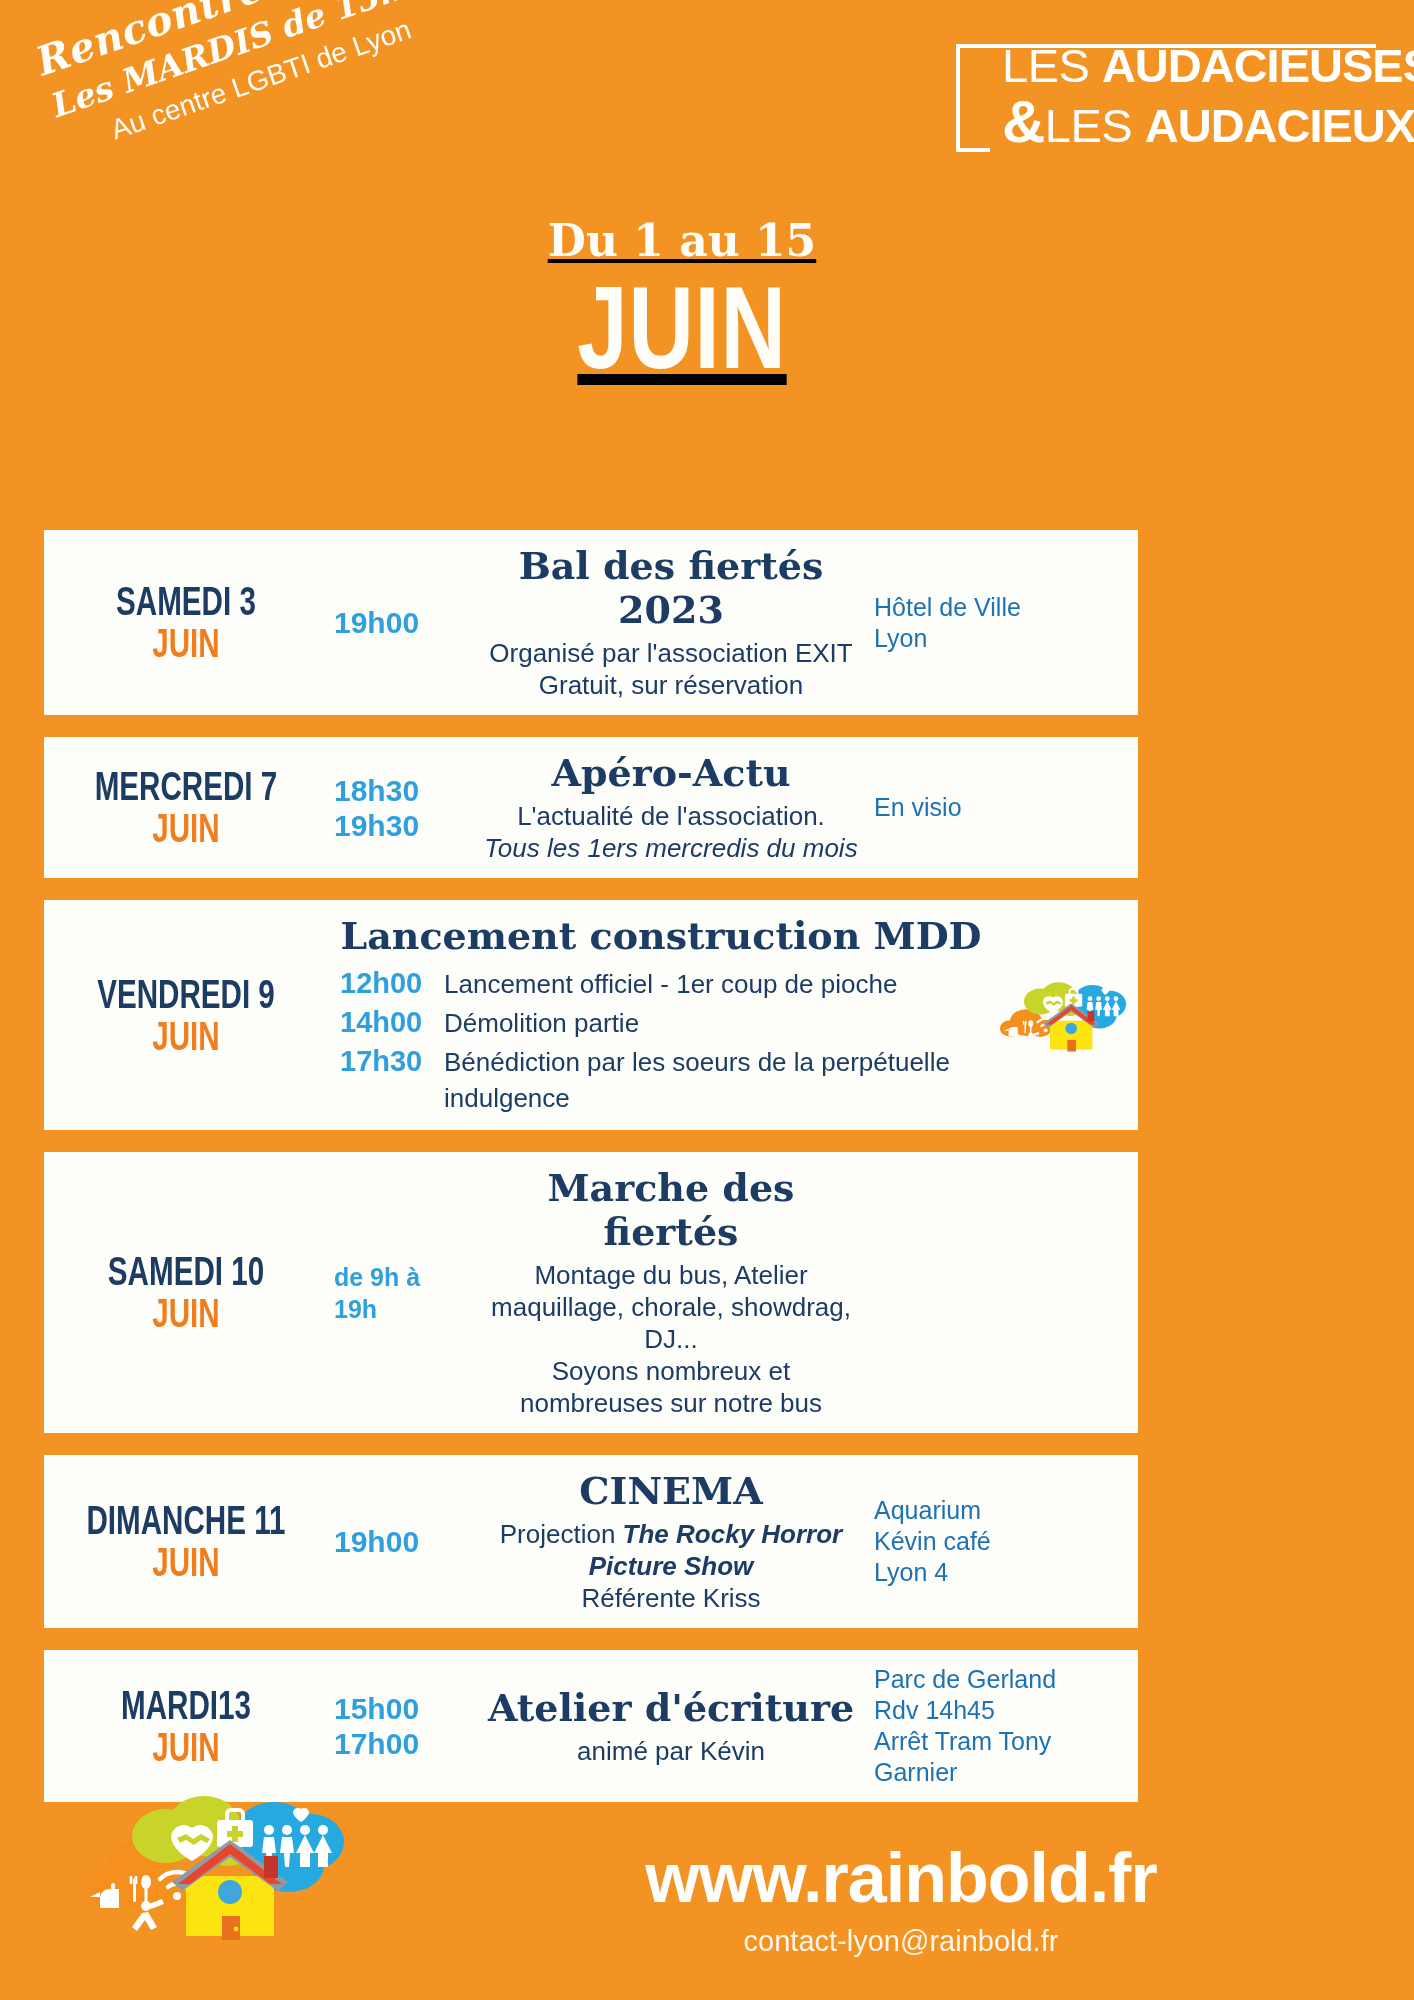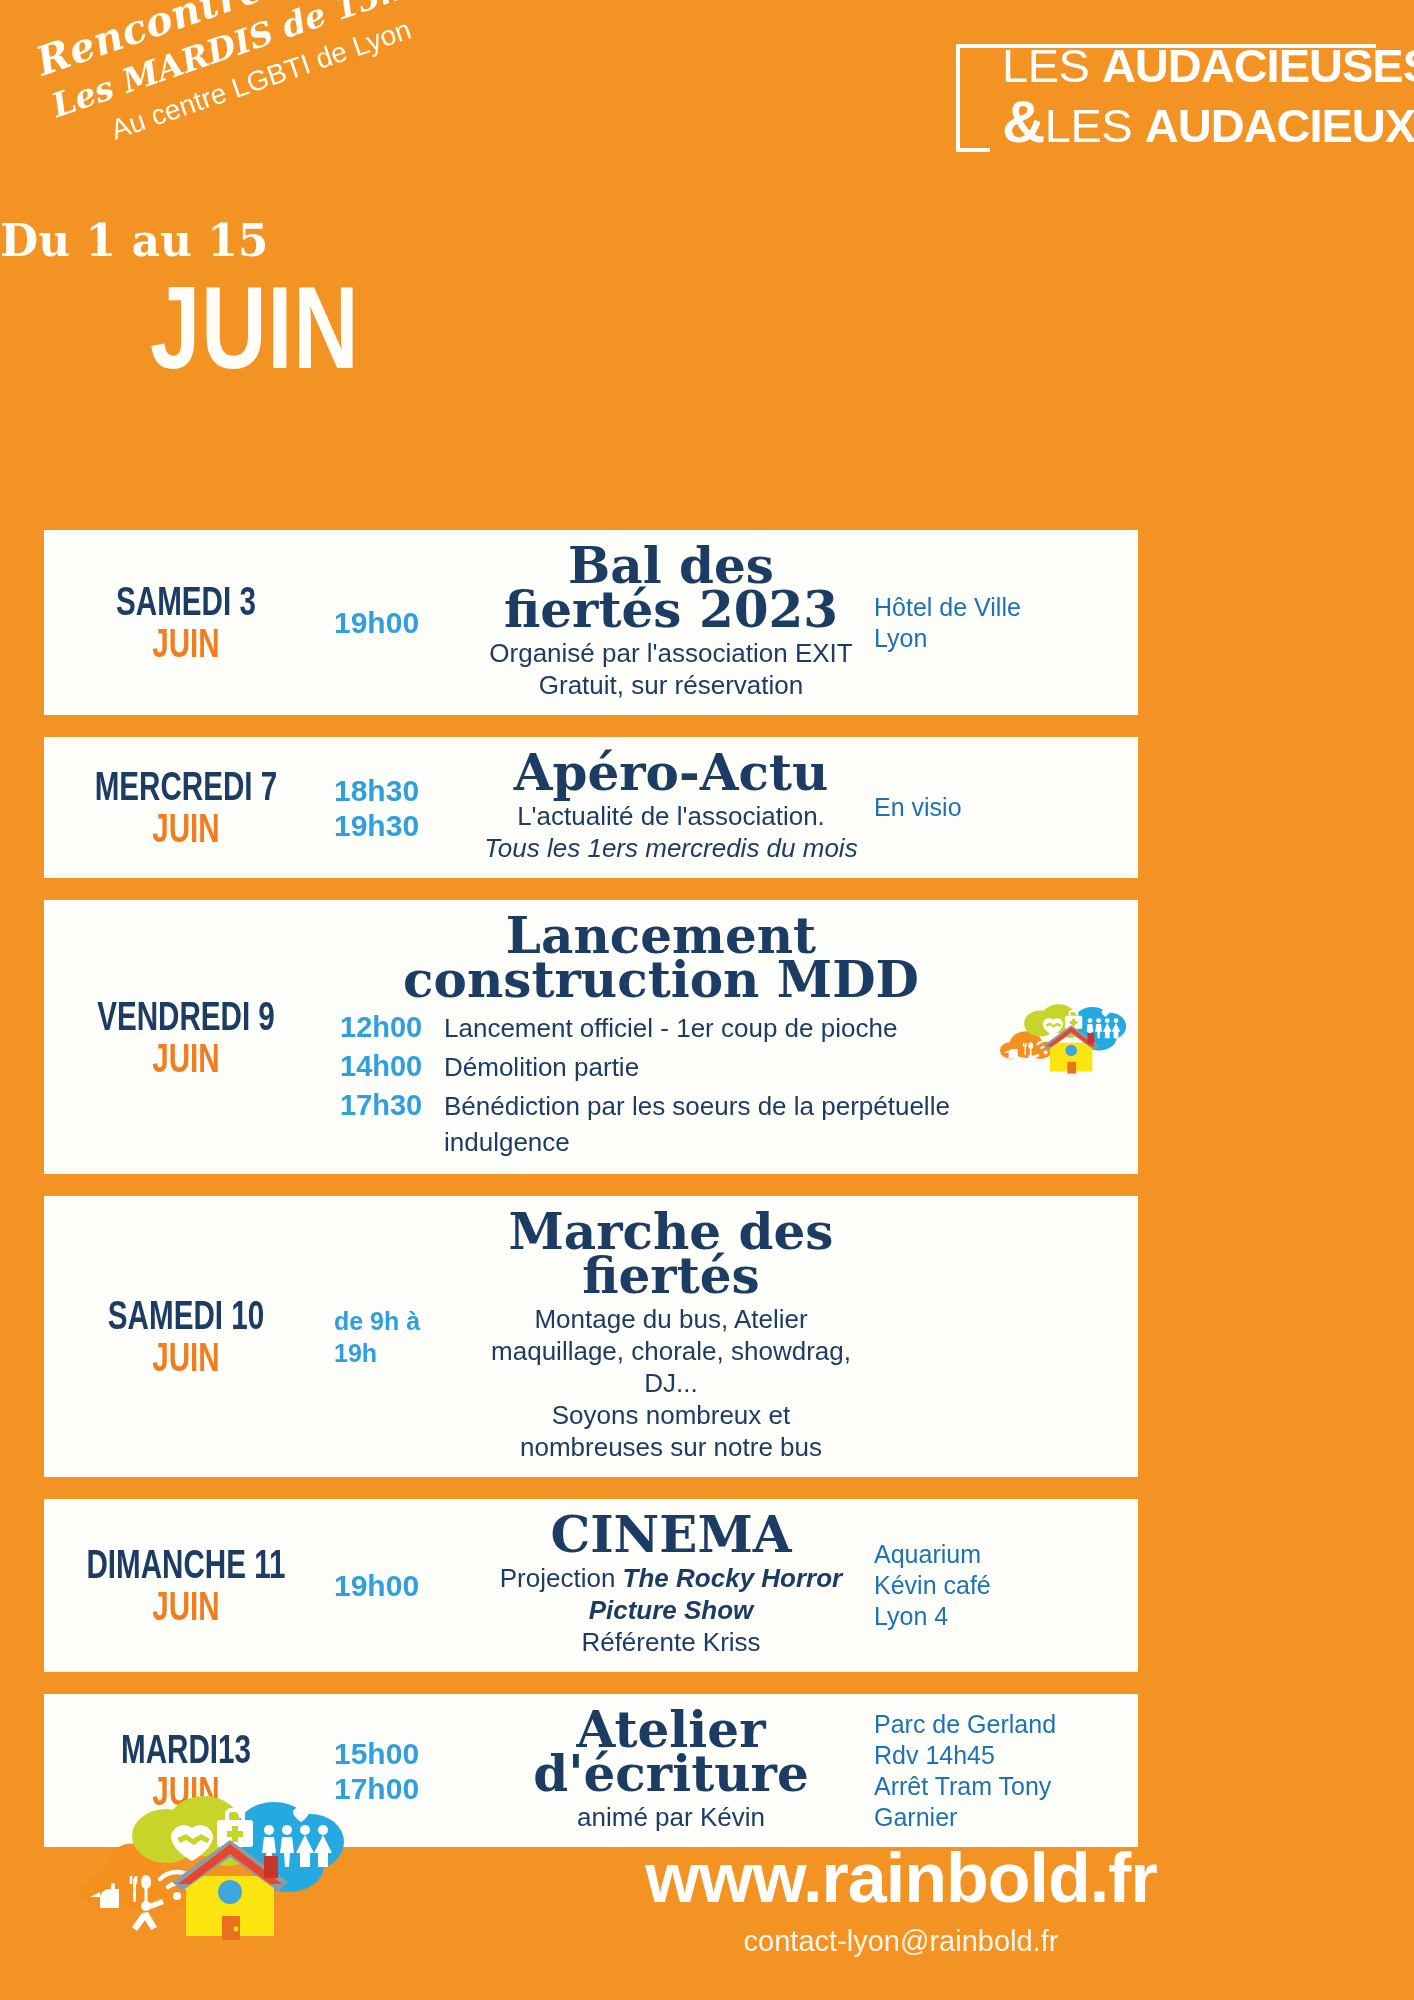--- a/index.html
+++ b/index.html
@@ -56,21 +56,21 @@
     color:#fff; white-space:nowrap;
     font-family:"Liberation Sans", sans-serif;
     font-size:47px; line-height:56px; letter-spacing:-.5px;
   }
   #brand .thin{ font-weight:normal; }
   #brand .fat{ font-weight:bold; letter-spacing:-1px; }
   #brand .amp{ font-weight:bold; font-size:60px; }
 
   
   #title{
-    position:absolute; top:215px; left:0; width:1364px; text-align:left;
+    position:absolute; top:215px; left:0; width:1364px; text-align:center;text-decoration:underline;
   }
   #title .range{
     font-family:"DejaVu Serif", serif;
     font-weight:bold; color:#FFFDF7;
     font-size:44px; letter-spacing:0px;
   }
   #title .month{
     font-family:"Liberation Sans", sans-serif;
     font-weight:bold; color:#FFFDF7;
     font-size:116px; line-height:112px;
@@ -112,21 +112,21 @@
     text-align:left;
     font-family:"Liberation Sans", sans-serif;
     font-weight:bold; color:#2FA0DD;
     font-size:30px; line-height:35px;
   }
   .c-time.small{ font-size:25px; line-height:32px; }
   .c-body{ flex:1 1 auto; text-align:center; padding:0 6px; }
   .c-body .h{
     font-family:"DejaVu Serif", serif;
     font-weight:bold; color:#1D3C64;
-    font-size:50px; line-height:44px;
+    font-size:38px; line-height:44px;
     margin-bottom:5px;
   }
   .c-body .s{
     font-family:"Liberation Sans", sans-serif;
     color:#1D3C64; font-size:26px; line-height:32px;
   }
   .c-body .s.it{ font-style:italic; }
   .c-venue{
     width:270px; flex:0 0 270px;
     text-align:left;

